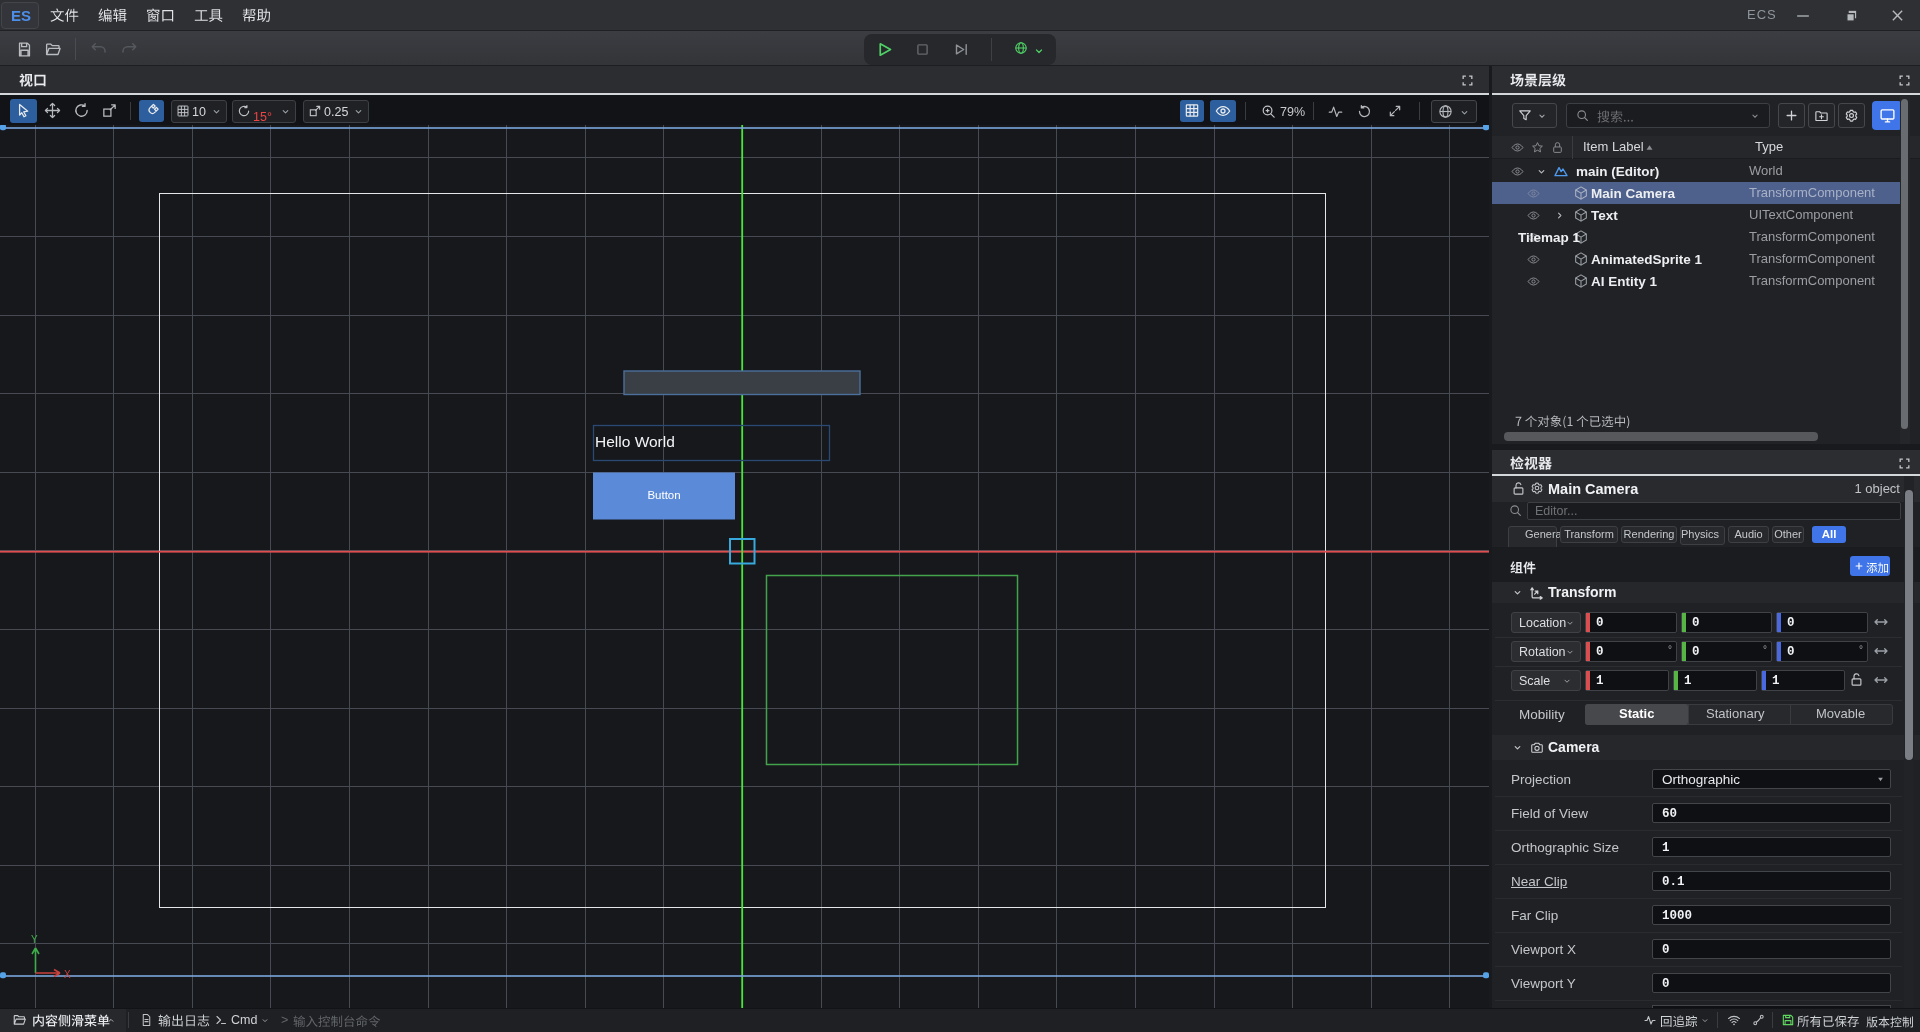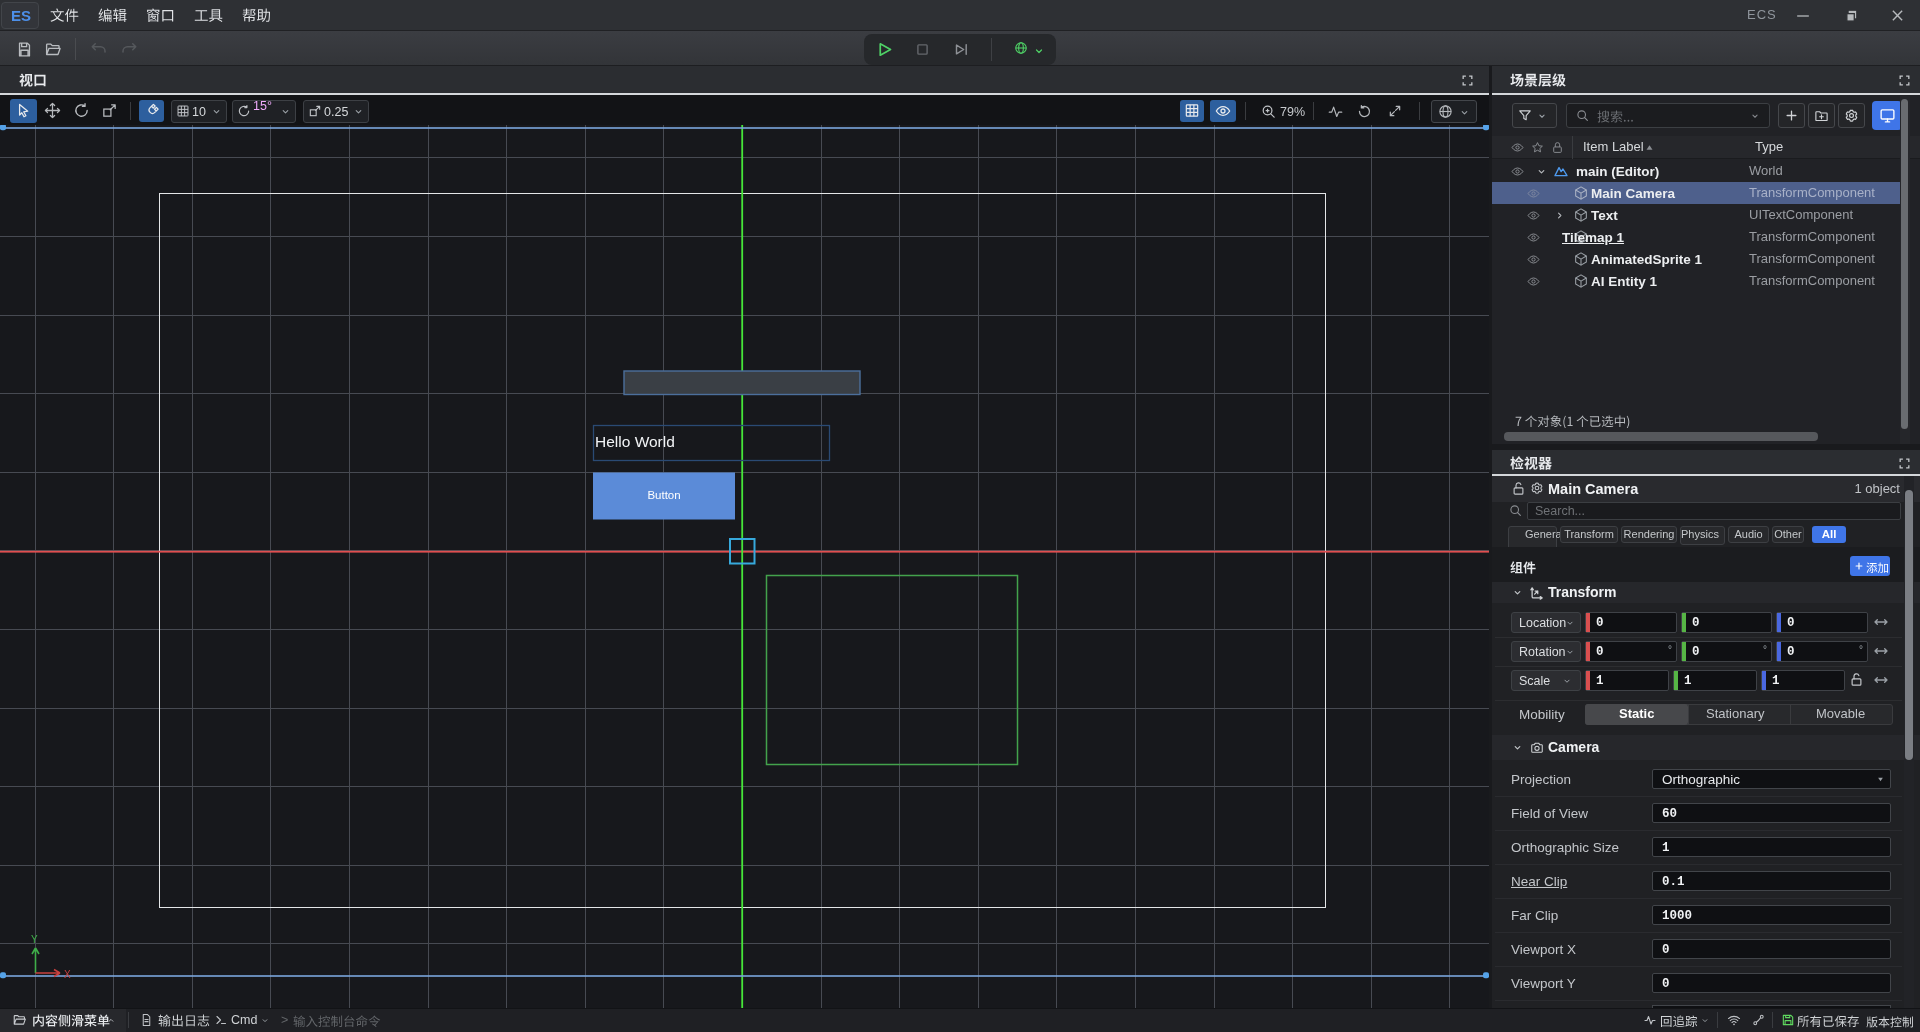--- a/index.html
+++ b/index.html
@@ -111,21 +111,21 @@
       <path d="M9.2 3.5v17M14.8 3.5v17M3.5 9.2h17M3.5 14.8h17" stroke="#c0c3c7" stroke-width="1.7"></path>
     </svg>
     <div style="position:absolute;top:103.8px;font:400 12.5px 'Liberation Sans',sans-serif;color:#d5d8db;line-height:16px;white-space:nowrap;left:192px;">10</div>
     <svg style="position:absolute;left:211px;top:106px" width="11" height="11" viewBox="0 0 24 24" fill="none">
       <path d="M7 10l5 5 5-5" stroke="#9aa0a6" stroke-width="2.4" stroke-linecap="round" stroke-linejoin="round"></path>
     </svg>
     <div style="position:absolute;left:232px;top:100px;width:64px;height:23px;background:#1f2125;border:1px solid #3d4045;border-radius:3px;"></div>
     <svg style="position:absolute;left:237px;top:104px" width="14" height="14" viewBox="0 0 24 24" fill="none">
       <path d="M20 12a8 8 0 1 1-3-6.2 M17 2.5v3.7h-3.7" stroke="#c0c3c7" stroke-width="2" stroke-linecap="round" stroke-linejoin="round"></path>
     </svg>
-    <div style="position:absolute;top:98px;font:400 12.5px 'Liberation Sans',sans-serif;color:#f0abfc;line-height:16px;white-space:nowrap;left:253px;">15°</div>
+    <div style="position:absolute;top:109px;font:400 12.5px 'Liberation Sans',sans-serif;color:#ef4444;line-height:16px;white-space:nowrap;left:253px;">15°</div>
     <svg style="position:absolute;left:280px;top:106px" width="11" height="11" viewBox="0 0 24 24" fill="none">
       <path d="M7 10l5 5 5-5" stroke="#9aa0a6" stroke-width="2.4" stroke-linecap="round" stroke-linejoin="round"></path>
     </svg>
     <div style="position:absolute;left:303px;top:100px;width:66px;height:23px;background:#1f2125;border:1px solid #3d4045;border-radius:3px;"></div>
     <svg style="position:absolute;left:308px;top:104px" width="14" height="14" viewBox="0 0 24 24" fill="none">
       <rect x="4" y="10" width="10" height="10" stroke="#c0c3c7" stroke-width="1.9"></rect>
       <path d="M13 11l7-7 M20 9V4h-5" stroke="#c0c3c7" stroke-width="1.9" stroke-linecap="round" stroke-linejoin="round"></path>
     </svg>
     <div style="position:absolute;top:103.8px;font:400 12.5px 'Liberation Sans',sans-serif;color:#d5d8db;line-height:16px;white-space:nowrap;left:324px;">0.25</div>
     <svg style="position:absolute;left:353px;top:106px" width="11" height="11" viewBox="0 0 24 24" fill="none">
@@ -285,21 +285,21 @@
     <div style="position:absolute;top:206.6px;font:600 13.5px 'Liberation Sans',sans-serif;color:#eceef0;line-height:17px;white-space:nowrap;left:1591px;">Text</div>
     <div style="position:absolute;top:206.9px;font:400 13px 'Liberation Sans',sans-serif;color:#9b9ea3;line-height:16px;white-space:nowrap;left:1749px;">UITextComponent</div>
     <svg style="position:absolute;left:1527px;top:230.5px" width="13" height="13" viewBox="0 0 24 24" fill="none">
       <path d="M2 12s4-6.5 10-6.5S22 12 22 12s-4 6.5-10 6.5S2 12 2 12z" stroke="#8a8d92" stroke-width="1.8"></path>
       <circle cx="12" cy="12" r="3" stroke="#8a8d92" stroke-width="1.8"></circle>
     </svg>
     <svg style="position:absolute;left:1573px;top:229.0px" width="16" height="16" viewBox="0 0 24 24" fill="none">
       <path d="M12 2.8l8 4.6v9.2l-8 4.6-8-4.6V7.4z" stroke="#9aa0a6" stroke-width="1.6" stroke-linejoin="round"></path>
       <path d="M12 21.2v-9 M12 12.2l8-4.8 M12 12.2L4 7.4" stroke="#9aa0a6" stroke-width="1.6"></path>
     </svg>
-    <div style="position:absolute;top:228.6px;font:600 13.5px 'Liberation Sans',sans-serif;color:#eceef0;line-height:17px;white-space:nowrap;left:1562px;text-decoration:underline;">Tilemap 1</div>
+    <div style="position:absolute;top:228.6px;font:600 13.5px 'Liberation Sans',sans-serif;color:#eceef0;line-height:17px;white-space:nowrap;left:1518px;">Tilemap 1</div>
     <div style="position:absolute;top:228.9px;font:400 13px 'Liberation Sans',sans-serif;color:#9b9ea3;line-height:16px;white-space:nowrap;left:1749px;">TransformComponent</div>
     <svg style="position:absolute;left:1527px;top:252.5px" width="13" height="13" viewBox="0 0 24 24" fill="none">
       <path d="M2 12s4-6.5 10-6.5S22 12 22 12s-4 6.5-10 6.5S2 12 2 12z" stroke="#8a8d92" stroke-width="1.8"></path>
       <circle cx="12" cy="12" r="3" stroke="#8a8d92" stroke-width="1.8"></circle>
     </svg>
     <svg style="position:absolute;left:1573px;top:251.0px" width="16" height="16" viewBox="0 0 24 24" fill="none">
       <path d="M12 2.8l8 4.6v9.2l-8 4.6-8-4.6V7.4z" stroke="#9aa0a6" stroke-width="1.6" stroke-linejoin="round"></path>
       <path d="M12 21.2v-9 M12 12.2l8-4.8 M12 12.2L4 7.4" stroke="#9aa0a6" stroke-width="1.6"></path>
     </svg>
     <div style="position:absolute;top:250.6px;font:600 13.5px 'Liberation Sans',sans-serif;color:#eceef0;line-height:17px;white-space:nowrap;left:1591px;">AnimatedSprite 1</div>
@@ -339,21 +339,21 @@
       <circle cx="12" cy="12" r="3.1" stroke="#c3c6ca" stroke-width="1.8"></circle>
       <path d="M12 3.5a8.5 8.5 0 0 1 2 .24l.5 2.1a6.5 6.5 0 0 1 1.8 1.05l2.07-.62a8.5 8.5 0 0 1 2 3.46l-1.57 1.47a6.5 6.5 0 0 1 0 2.1l1.57 1.47a8.5 8.5 0 0 1-2 3.46l-2.07-.62a6.5 6.5 0 0 1-1.8 1.05l-.5 2.1a8.5 8.5 0 0 1-4 0l-.5-2.1a6.5 6.5 0 0 1-1.8-1.05l-2.07.62a8.5 8.5 0 0 1-2-3.46l1.57-1.47a6.5 6.5 0 0 1 0-2.1L3.63 9.73a8.5 8.5 0 0 1 2-3.46l2.07.62a6.5 6.5 0 0 1 1.8-1.05l.5-2.1a8.5 8.5 0 0 1 2-.24z" stroke="#c3c6ca" stroke-width="1.8" stroke-linejoin="round"></path>
     </svg>
     <div style="position:absolute;top:480.0px;font:700 14.5px 'Liberation Sans',sans-serif;color:#f0f2f4;line-height:18px;white-space:nowrap;left:1548px;">Main Camera</div>
     <div style="position:absolute;top:480.9px;font:400 13px 'Liberation Sans',sans-serif;color:#c0c3c7;line-height:16px;white-space:nowrap;right:20px;text-align:right;">1 object</div>
     <svg style="position:absolute;left:1509px;top:504px" width="13" height="13" viewBox="0 0 24 24" fill="none">
       <circle cx="10.5" cy="10.5" r="7" stroke="#8a8d92" stroke-width="2"></circle>
       <path d="M15.7 15.7L21 21" stroke="#8a8d92" stroke-width="2" stroke-linecap="round"></path>
     </svg>
     <div style="position:absolute;left:1527px;top:502px;width:374px;height:18px;background:#1a1b1e;border:1px solid #3b3e42;border-radius:2px;"></div>
-    <div style="position:absolute;top:503.2px;font:400 12.5px 'Liberation Sans',sans-serif;color:#6f7276;line-height:16px;white-space:nowrap;left:1535px;">Search...</div>
+    <div style="position:absolute;top:503.2px;font:400 12.5px 'Liberation Sans',sans-serif;color:#6f7276;line-height:16px;white-space:nowrap;left:1535px;">Editor...</div>
     <div style="position:absolute;left:1508px;top:526px;width:49px;height:32px;background:#28292c;border:1px solid #3d3f43;border-radius:3px;font:400 11px 'Liberation Sans',sans-serif;color:#c5c8cb;text-align:center;line-height:15px;padding-left:16px;">General</div>
     <div style="position:absolute;left:1560px;top:526px;width:58px;height:17px;background:#28292c;border:1px solid #3d3f43;border-radius:3px;font:400 11px 'Liberation Sans',sans-serif;color:#c5c8cb;text-align:center;line-height:15px;">Transform</div>
     <div style="position:absolute;left:1621px;top:526px;width:56px;height:17px;background:#28292c;border:1px solid #3d3f43;border-radius:3px;font:400 11px 'Liberation Sans',sans-serif;color:#c5c8cb;text-align:center;line-height:15px;">Rendering</div>
     <div style="position:absolute;left:1680px;top:526px;width:45px;height:19px;background:#28292c;border:1px solid #3d3f43;border-radius:3px;font:400 11px 'Liberation Sans',sans-serif;color:#c5c8cb;text-align:left;line-height:15px;">Physics</div>
     <div style="position:absolute;left:1728px;top:526px;width:41px;height:17px;background:#28292c;border:1px solid #3d3f43;border-radius:3px;font:400 11px 'Liberation Sans',sans-serif;color:#c5c8cb;text-align:center;line-height:15px;">Audio</div>
     <div style="position:absolute;left:1772px;top:526px;width:32px;height:17px;background:#28292c;border:1px solid #3d3f43;border-radius:3px;font:400 11px 'Liberation Sans',sans-serif;color:#c5c8cb;text-align:center;line-height:15px;">Other</div>
     <div style="position:absolute;left:1812px;top:526px;width:34px;height:17px;background:#3f75e8;border-radius:3px;font:700 11.5px 'Liberation Sans',sans-serif;color:#fff;text-align:center;line-height:17px;">All</div>
     <div style="position:absolute;left:1492px;top:547px;width:428px;height:35px;background:#1b1c1f;"></div>
     <div style="position:absolute;left:1510.0px;top:560.4px;width:26.0px;height:13.3px"><svg width="26.0" height="13.3" viewBox="0 -11.44 26.0 13.26">
         <path d="M0.6 -1 0.9 0.5C2.1 0.1 3.7 -0.3 5.3 -0.7L5.1 -2C3.4 -1.6 1.7 -1.2 0.6 -1ZM6.2 -10.4V-0.5H5V0.9H12.6V-0.5H11.5V-10.4ZM7.7 -0.5V-2.4H10V-0.5ZM7.7 -5.7H10V-3.8H7.7ZM7.7 -7.1V-9H10V-7.1ZM0.9 -5.4C1.1 -5.5 1.4 -5.6 2.7 -5.7C2.2 -5 1.8 -4.5 1.6 -4.3C1.2 -3.9 0.9 -3.6 0.6 -3.5C0.7 -3.1 0.9 -2.5 1 -2.2C1.4 -2.4 1.9 -2.5 5.3 -3.2C5.3 -3.5 5.3 -4.1 5.3 -4.5L3 -4.1C3.9 -5.1 4.8 -6.4 5.6 -7.6L4.4 -8.3C4.1 -7.9 3.9 -7.4 3.6 -7L2.3 -6.9C3.1 -8 3.8 -9.2 4.3 -10.4L2.9 -11.1C2.4 -9.6 1.5 -7.9 1.2 -7.5C0.9 -7.1 0.7 -6.8 0.4 -6.8C0.6 -6.4 0.8 -5.7 0.9 -5.4Z M17.1 -4.7V-3.2H20.6V1.2H22.2V-3.2H25.6V-4.7H22.2V-7H24.9V-8.5H22.2V-10.9H20.6V-8.5H19.6C19.7 -9 19.8 -9.5 19.9 -10L18.4 -10.3C18.1 -8.7 17.6 -7.1 16.9 -6C17.3 -5.9 17.9 -5.5 18.2 -5.3C18.5 -5.8 18.8 -6.4 19 -7H20.6V-4.7ZM16.1 -11C15.5 -9.1 14.4 -7.3 13.2 -6.1C13.5 -5.7 13.9 -4.9 14.1 -4.5C14.3 -4.8 14.6 -5.1 14.9 -5.4V1.1H16.3V-7.7C16.8 -8.6 17.3 -9.6 17.6 -10.5Z" fill="#e8eaed"></path>

